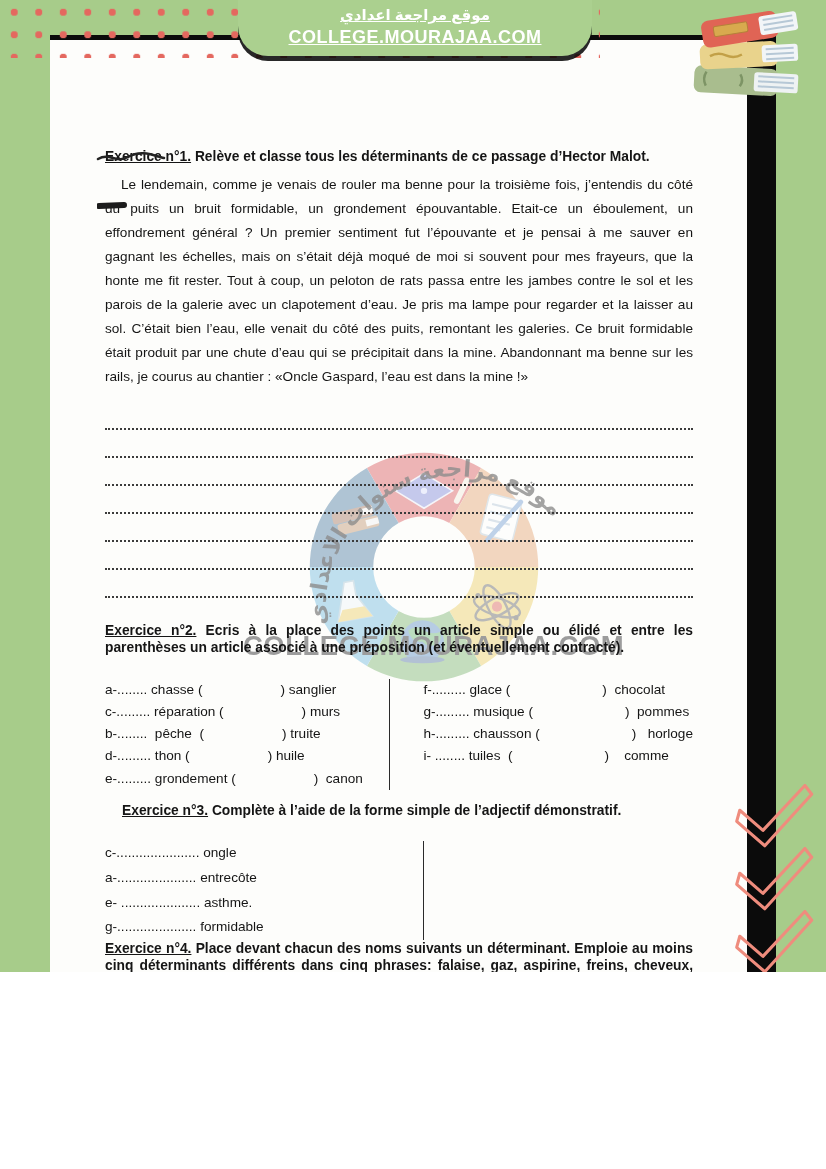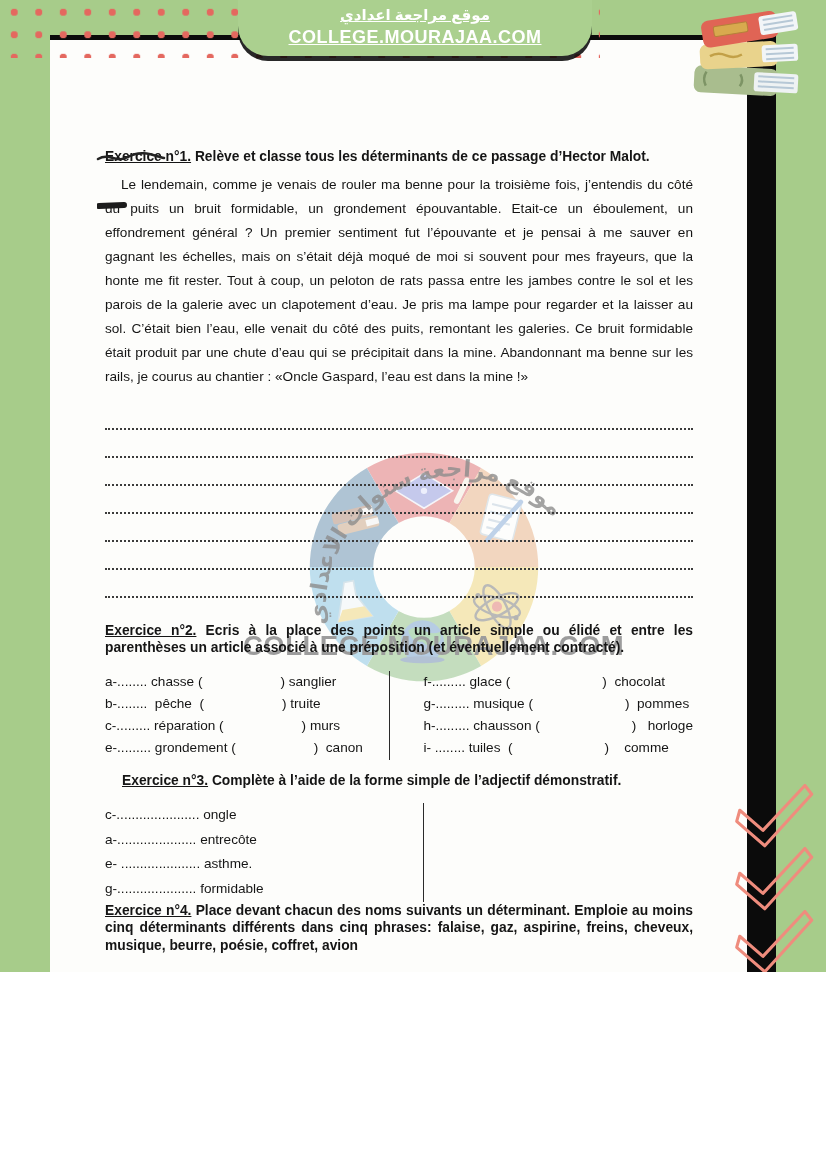--- a/index.html
+++ b/index.html
@@ -25,21 +25,21 @@
   .banner-bottom .banner-dom{font-size:19px;}
   
   .content{position:absolute;left:105px;top:148px;width:588px;z-index:5;font-size:13.6px;}
   .ex-title{font-weight:700;font-size:13.8px;line-height:17.5px;margin:0;text-align:justify;}
   .ex-title .u{text-decoration:underline;}
   .passage{margin:7px 0 0;text-align:justify;line-height:24px;text-indent:16px;}
   .dlines{margin-top:13px;}
   .dline{height:26px;border-bottom:2.2px dotted #3b3b3b;}
   .dline2{height:25.5px;border-bottom:2.2px dotted #3b3b3b;}
   .mt17{margin-top:24px;} .mt12{margin-top:12px;padding-left:17px;} .mt15{margin-top:0;}
-  .cols{display:flex;margin-top:14px;gap:16px;}
+  .cols{display:flex;margin-top:22px;gap:16px;}
   .colL{width:302px;}
   .coldiv{width:0;border-left:1.6px solid #2a2a2a;align-self:stretch;}
   .colR{padding-left:17px;flex:1;}
   .xrow{line-height:22.3px;white-space:pre;}
   .xrow3{line-height:24.6px;white-space:pre;}
   .gapL{display:inline-block;width:78px;}
   .gapR{display:inline-block;width:92px;}
   
   .wm-ring{position:absolute;left:305px;top:448px;width:238px;height:238px;opacity:.34;z-index:4;}
   .wm-arc{position:absolute;left:276px;top:396px;width:312px;height:262px;z-index:4;transform:rotate(-14deg);opacity:.8;}
@@ -166,22 +166,23 @@
       <div class="dline"></div>
       <div class="dline"></div>
       <div class="dline"></div>
       <div class="dline"></div>
     </div>
 
     <p class="ex-title mt17"><span class="u">Exercice n°2.</span> <span>Ecris à la place des points un article simple ou élidé et entre les parenthèses  un article associé à une préposition (et éventuellement contracté).</span></p>
     <div class="cols">
       <div class="colL">
         <div class="xrow"><span>a-........ chasse (</span><span class="gapL"></span><span>) sanglier</span></div>
+        <div class="xrow"><span>c-......... réparation (</span><span class="gapL"></span><span>) murs</span></div>
         <div class="xrow"><span>b-........  pêche  (</span><span class="gapL"></span><span>) truite</span></div>
-        <div class="xrow"><span>c-......... réparation (</span><span class="gapL"></span><span>) murs</span></div>
+        <div class="xrow"><span>d-......... thon (</span><span class="gapL"></span><span>) huile</span></div>
         <div class="xrow"><span>e-......... grondement (</span><span class="gapL"></span><span>)  canon</span></div>
       </div>
       <div class="coldiv"></div>
       <div class="colR">
         <div class="xrow"><span>f-......... glace (</span><span class="gapR"></span><span>)  chocolat</span></div>
         <div class="xrow"><span>g-......... musique (</span><span class="gapR"></span><span>)  pommes</span></div>
         <div class="xrow"><span>h-......... chausson (</span><span class="gapR"></span><span>)   horloge</span></div>
         <div class="xrow"><span>i- ........ tuiles  (</span><span class="gapR"></span><span>)    comme</span></div>
       </div>
     </div>

